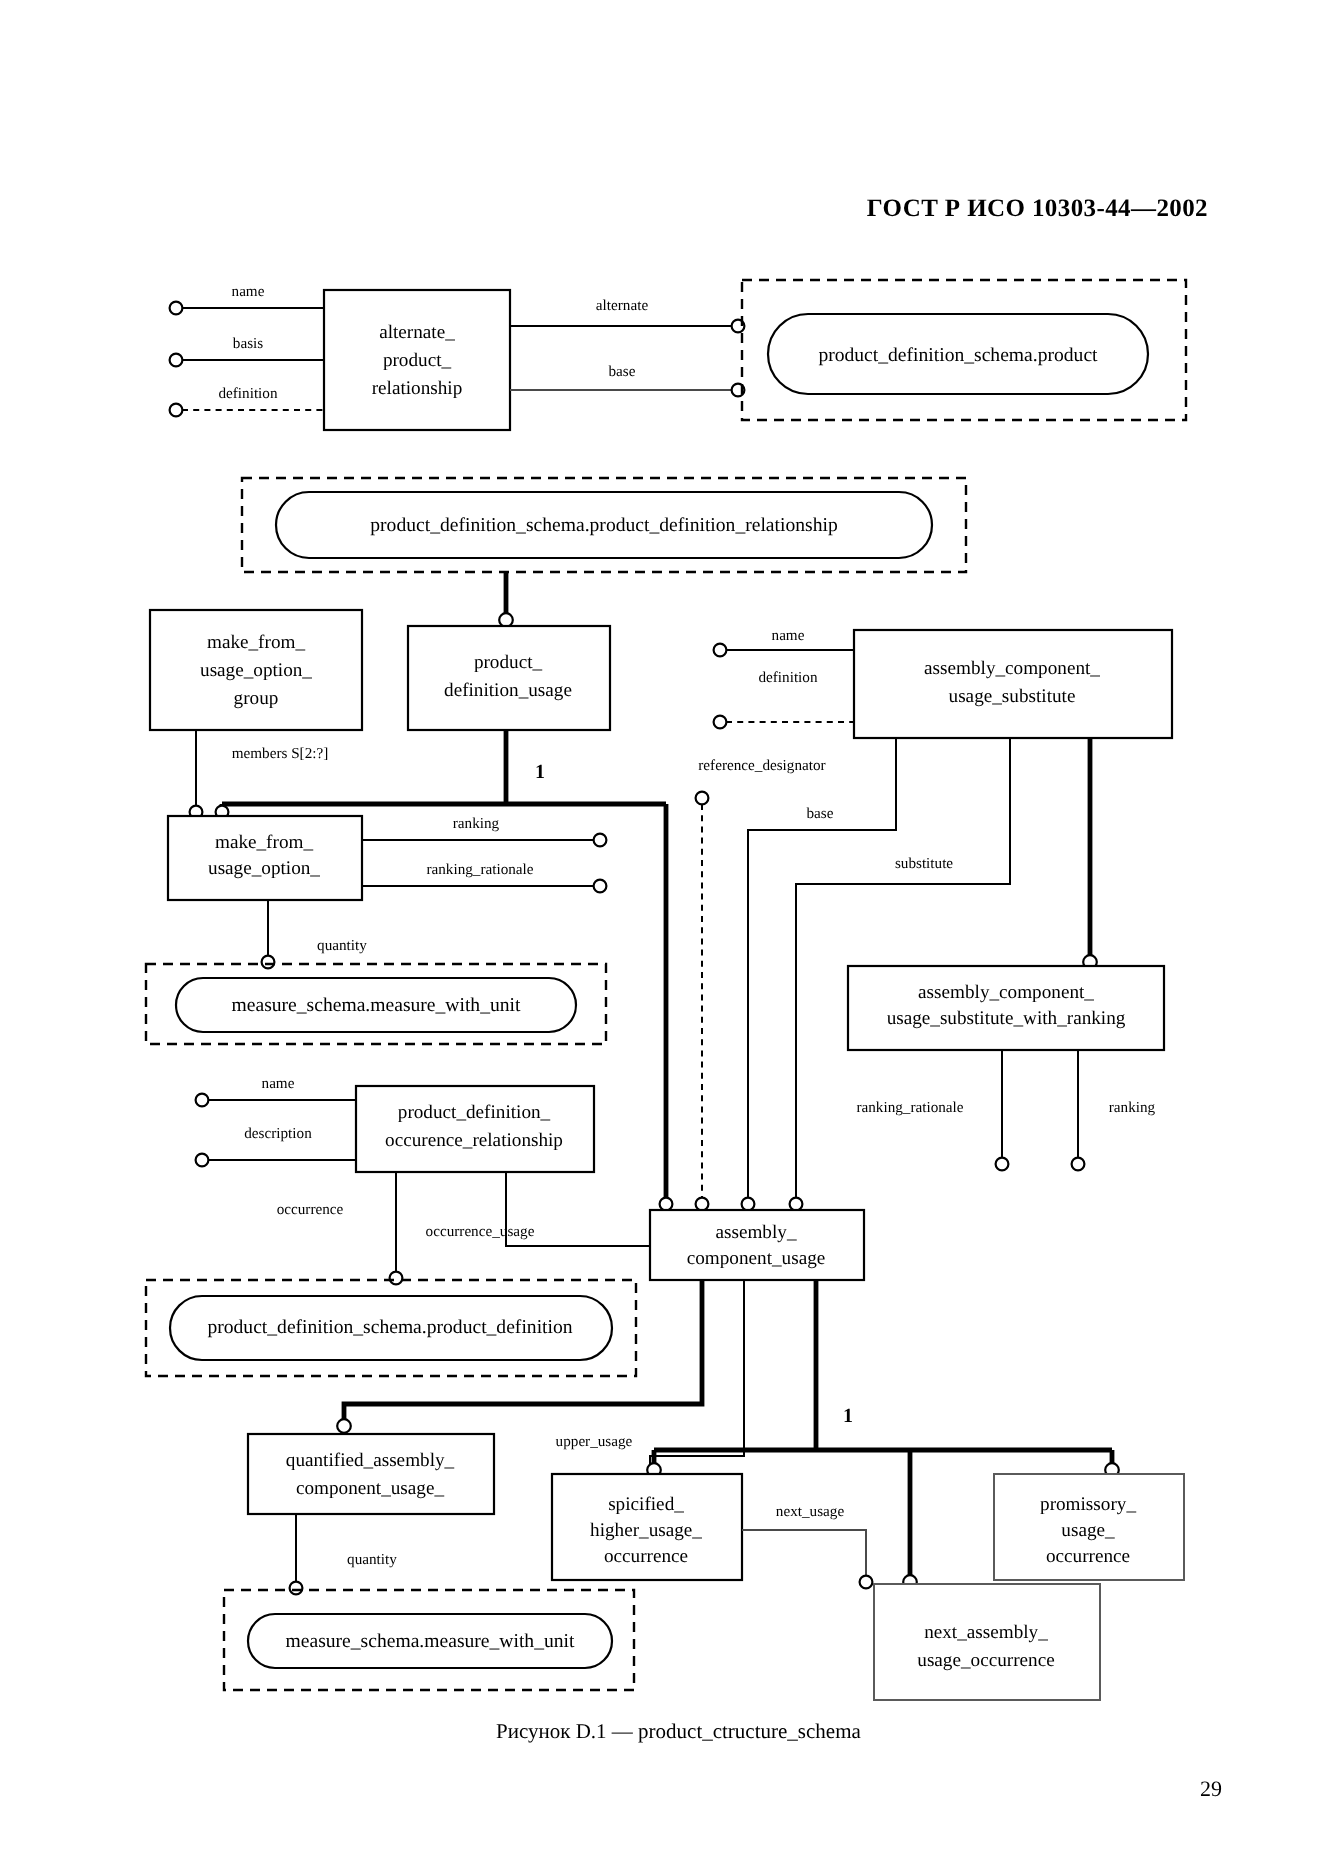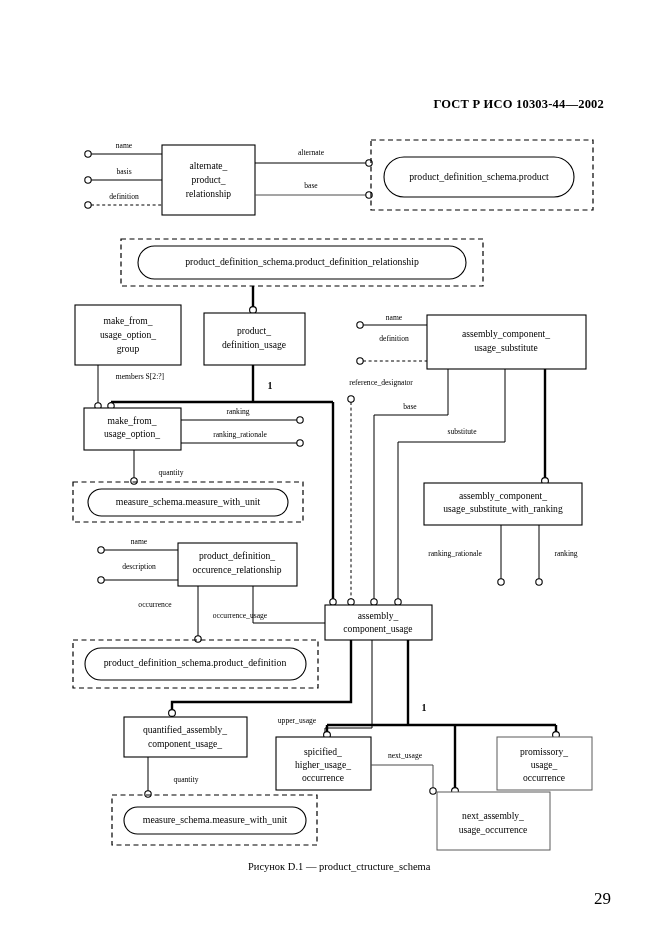--- a/index.html
+++ b/index.html
@@ -37,21 +37,21 @@
     position: absolute;
     left: 248px;
     top: 826px;
     font-size: 10.5px;
     white-space: nowrap;
   }
   #page-number {
     position: absolute;
     right: 50px;
     top: 854px;
-    font-size: 17px;
+    font-size: 11px;
     font-weight: normal;
   }
   svg#diagram {
     position: absolute;
     left: 0;
     top: 0;
   }
   .box-rect {
     fill: #ffffff;
     stroke: #000000;

